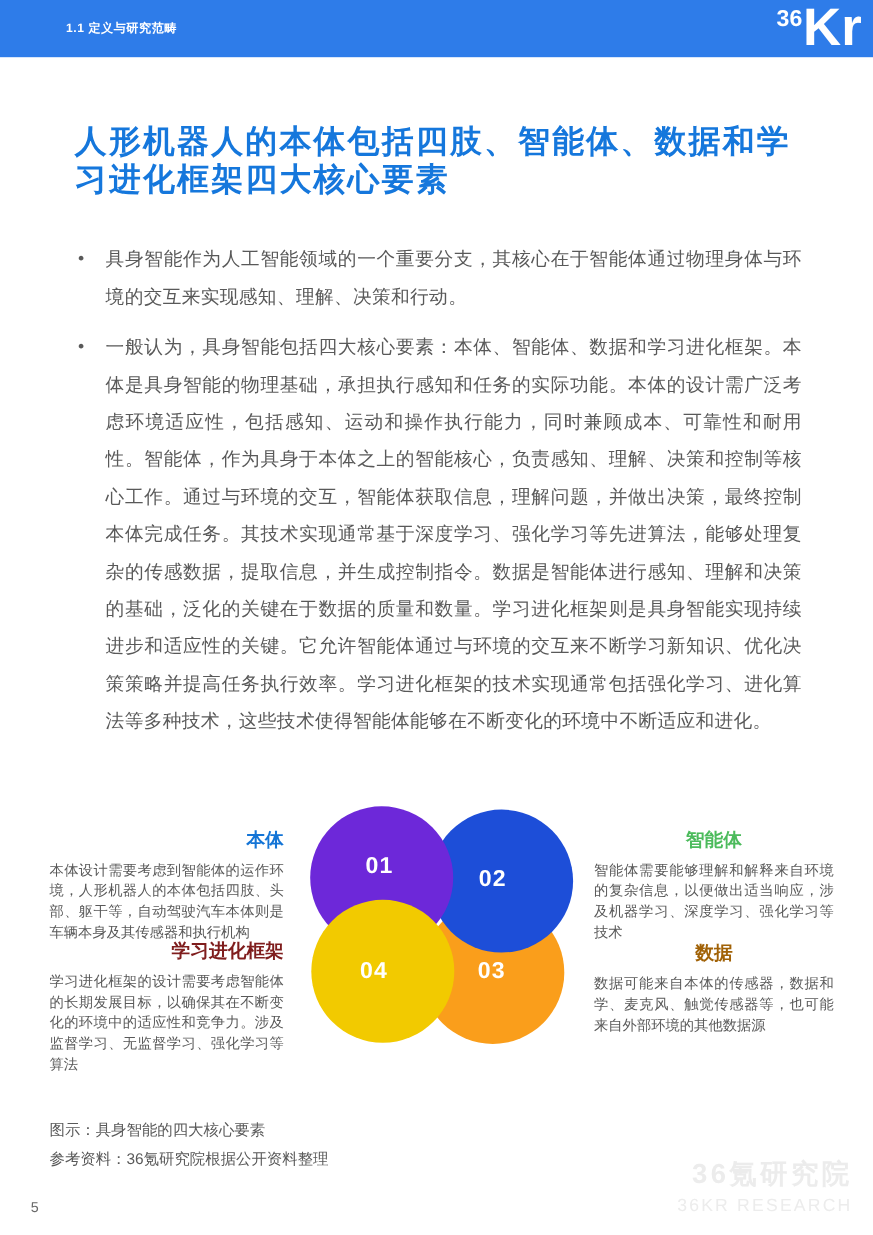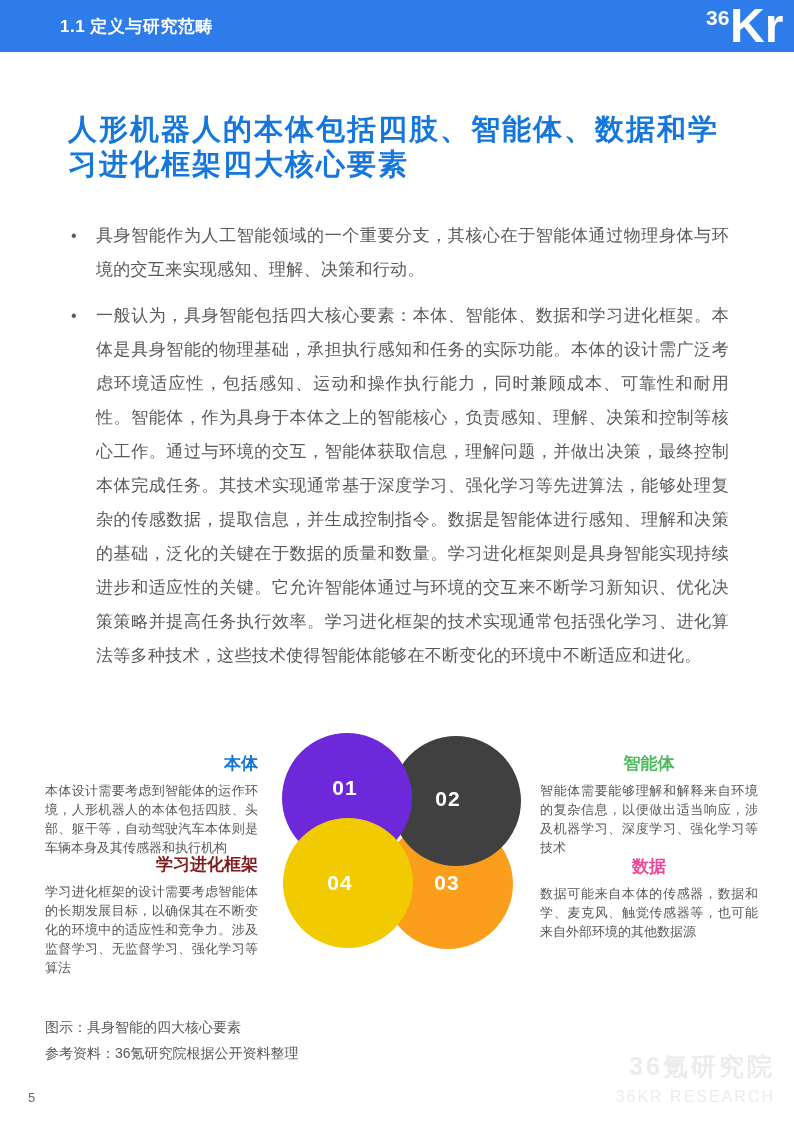--- a/index.html
+++ b/index.html
@@ -10,21 +10,21 @@
     background: #ffffff; overflow: hidden; margin: 0 auto;
   }
 
   
   .header {
     position: absolute; top: 0; left: 0; width: 794px; height: 52px;
     background: #2E7CE9; overflow: hidden;
   }
   .header-title {
     position: absolute; left: 60px; top: 50%; transform: translateY(-50%);
-    color: #ffffff; font-weight: bold; font-size: 17px; letter-spacing: .5px;
+    color: #ffffff; font-weight: bold; font-size: 11px; letter-spacing: .5px;
   }
   .logo { position: absolute; right: 8px; top: 5px; width: 80px; height: 47px; color:#fff; }
   .logo-36 { position: absolute; left: 0; top: 1px; font-size: 21px; font-weight: bold; }
   .logo-kr { position: absolute; left: 24px; top: -3px; font-size: 48px; font-weight: bold; line-height: 1; }
 
   
   .doc-title {
     position: absolute; left: 68px; top: 112px; width: 680px;
     color: #1577DC; font-weight: bold; font-size: 29px;
     line-height: 35px; letter-spacing: 2px;
@@ -100,21 +100,21 @@
     </div>
     <div class="bullet-item">
       <div class="bullet-marker">•</div>
       <div class="bullet-text">一般认为，具身智能包括四大核心要素：本体、智能体、数据和学习进化框架。本体是具身智能的物理基础，承担执行感知和任务的实际功能。本体的设计需广泛考虑环境适应性，包括感知、运动和操作执行能力，同时兼顾成本、可靠性和耐用性。智能体，作为具身于本体之上的智能核心，负责感知、理解、决策和控制等核心工作。通过与环境的交互，智能体获取信息，理解问题，并做出决策，最终控制本体完成任务。其技术实现通常基于深度学习、强化学习等先进算法，能够处理复杂的传感数据，提取信息，并生成控制指令。数据是智能体进行感知、理解和决策的基础，泛化的关键在于数据的质量和数量。学习进化框架则是具身智能实现持续进步和适应性的关键。它允许智能体通过与环境的交互来不断学习新知识、优化决策策略并提高任务执行效率。学习进化框架的技术实现通常包括强化学习、进化算法等多种技术，这些技术使得智能体能够在不断变化的环境中不断适应和进化。</div>
     </div>
   </div>
 
   <div class="circle c-orange" style="background-color: rgb(250, 158, 27);">
     <span class="circle-num">03</span>
   </div>
-  <div class="circle c-green" style="background-color: #404040;">
+  <div class="circle c-green" style="background-color: #1d4ed8;">
     <span class="circle-num">02</span>
   </div>
   <div class="circle c-blue" style="background-color: #6d28d9;">
     <span class="circle-num">01</span>
   </div>
   <div class="circle c-yellow" style="background-color: rgb(242, 202, 0);">
     <span class="circle-num">04</span>
   </div>
 
   <div class="d-block b-benti align-r">
@@ -126,21 +126,21 @@
     <div class="d-label" style="color: #7f1d1d;">学习进化框架</div>
     <div class="d-desc">学习进化框架的设计需要考虑智能体的长期发展目标，以确保其在不断变化的环境中的适应性和竞争力。涉及监督学习、无监督学习、强化学习等算法</div>
   </div>
 
   <div class="d-block b-zhineng align-l">
     <div class="d-label" style="color: rgb(76, 187, 92);">智能体</div>
     <div class="d-desc">智能体需要能够理解和解释来自环境的复杂信息，以便做出适当响应，涉及机器学习、深度学习、强化学习等技术</div>
   </div>
 
   <div class="d-block b-shuju align-l">
-    <div class="d-label" style="color: #ec4899;">数据</div>
+    <div class="d-label" style="color: #a16207;">数据</div>
     <div class="d-desc">数据可能来自本体的传感器，数据和学、麦克风、触觉传感器等，也可能来自外部环境的其他数据源</div>
   </div>
 
   <div class="caption-block">
     <div>图示：具身智能的四大核心要素</div>
     <div>参考资料：36氪研究院根据公开资料整理</div>
   </div>
 
   <div class="watermark">
     <div class="wm-cn">36氪研究院</div>

